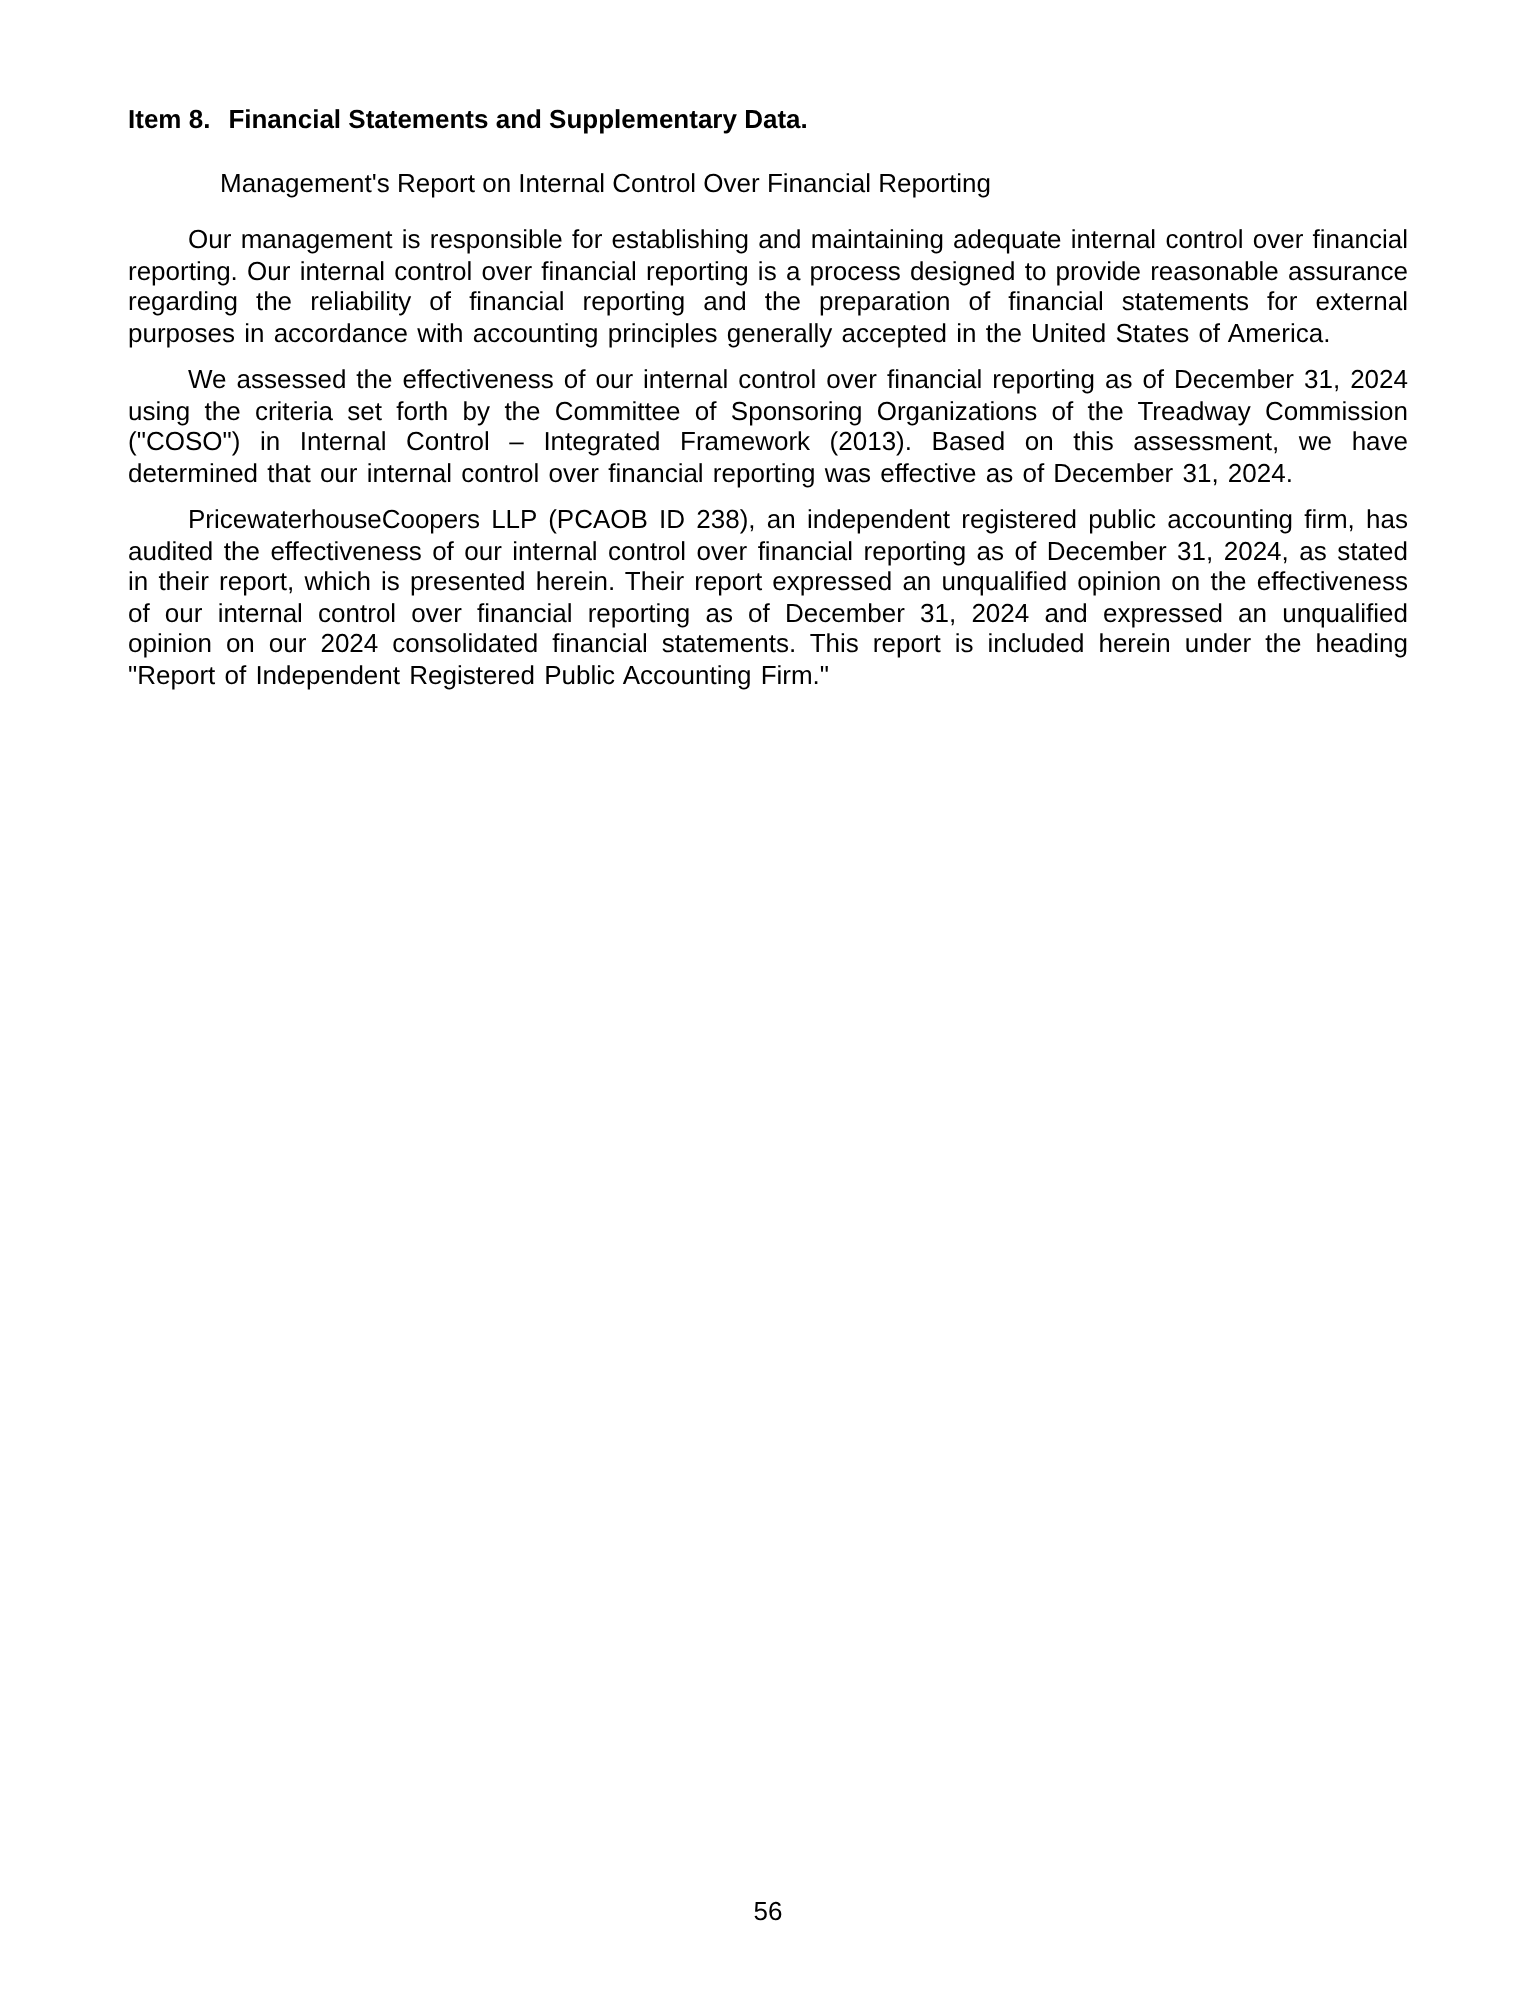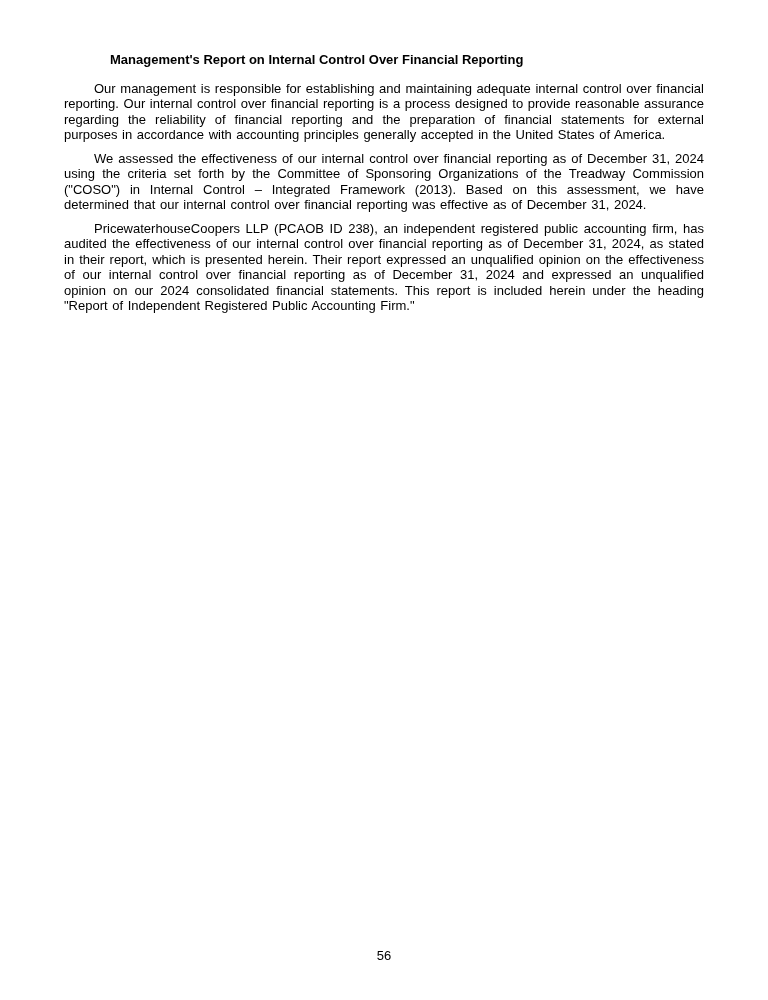--- a/index.html
+++ b/index.html
@@ -26,21 +26,21 @@
     font-size: 13px;
     font-weight: bold;
     margin: 0 0 16px 0;
     line-height: 15.5px;
   }
   .h-item .h-title {
     margin-left: 9px;
   }
   .h-section {
     font-size: 13px;
-    font-weight: bold;
+    font-weight: normal;
     margin: 0 0 13px 0;
     line-height: 15.5px;
     padding-left: 46px;
   }
   .para {
     font-size: 13px;
     line-height: 15.5px;
     text-align: justify;
     text-indent: 30px;
     margin: 4px 0 8px 0;
@@ -56,20 +56,23 @@
     text-align: center;
     font-size: 13px;
     line-height: 15.5px;
   }
 </style>
 </head>
 <body>
 
 <div class="page">
 
+  <div class="h-item">
+    <span class="h-number">Item 8.</span><span class="h-title">Financial Statements and Supplementary Data.</span>
+  </div>
 
   <div class="h-section">Management's Report on Internal Control Over Financial Reporting</div>
 
   <p class="para">Our management is responsible for establishing and maintaining adequate internal control over financial reporting. Our internal control over financial reporting is a process designed to provide reasonable assurance regarding the reliability of financial reporting and the preparation of financial statements for external purposes in accordance with accounting principles generally accepted in the United States of America.</p>
 
   <p class="para"><span>We assessed the effectiveness of our internal control over financial reporting as of December 31, 2024 using the criteria set forth by the Committee of Sponsoring Organizations of the Treadway Commission ("COSO") in </span><span class="italic">Internal Control – Integrated Framework</span><span> (2013).  Based on this assessment, we have determined that our internal control over financial reporting was effective as of December 31, 2024.</span></p>
 
   <p class="para">PricewaterhouseCoopers LLP (PCAOB ID 238), an independent registered public accounting firm, has audited the effectiveness of our internal control over financial reporting as of December 31, 2024, as stated in their report, which is presented herein. Their report expressed an unqualified opinion on the effectiveness of our internal control over financial reporting as of December 31, 2024 and expressed an unqualified opinion on our 2024 consolidated financial statements. This report is included herein under the heading "Report of Independent Registered Public Accounting Firm."</p>
 
   <div class="page-number">56</div>

